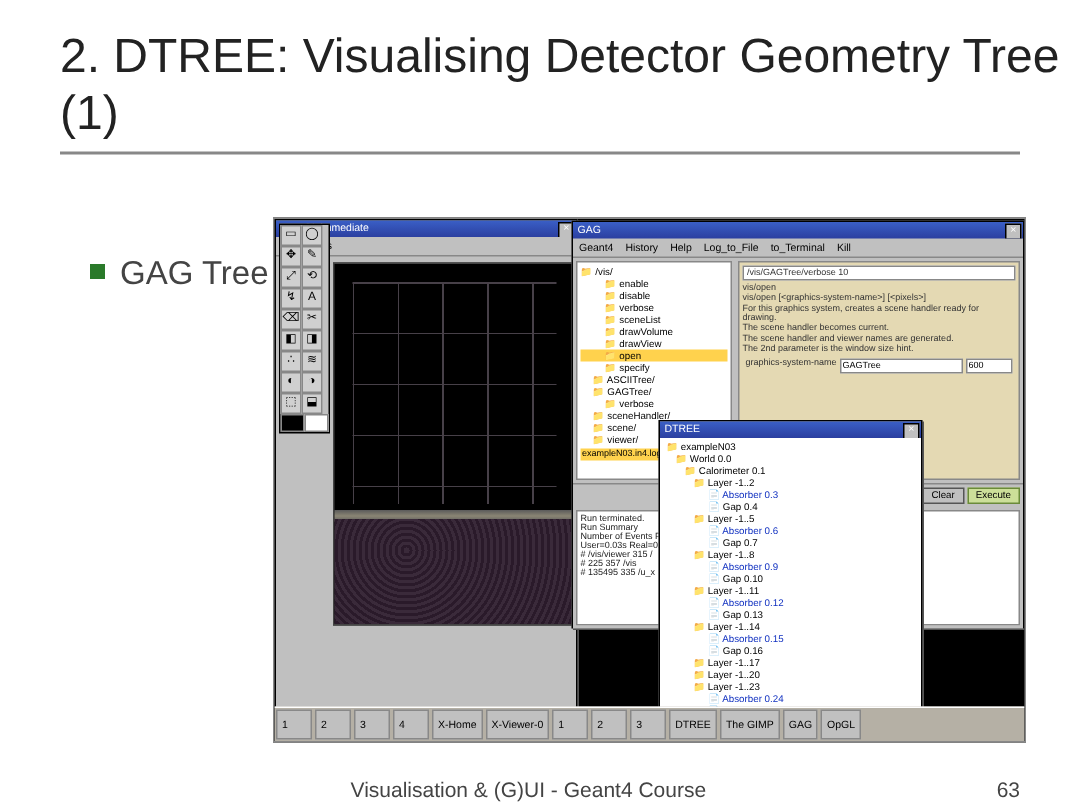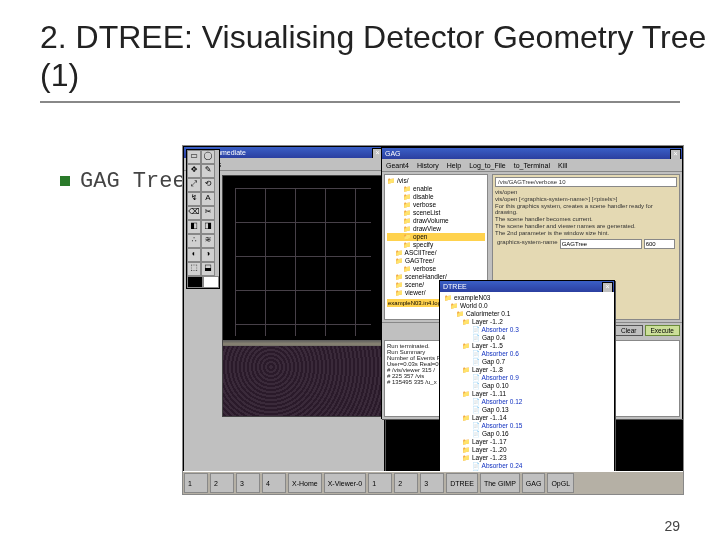--- a/index.html
+++ b/index.html
@@ -31,21 +31,21 @@
     align-items: flex-start;
     gap: 10px;
     color: #444;
     font-size: 22px;
   }
   .bullet .sq {
     width: 10px; height: 10px;
     background: #2a7a2a;
     margin-top: 8px;
   }
-  .bullet .txt { line-height: 1.25; font-family: Liberation Mono, monospace; }
+  .bullet .txt { line-height: 1.25; }
   .embed {
     position: absolute;
     left: 182px;
     top: 145px;
     width: 500px;
     height: 348px;
     border: 1px solid #888;
     background: #000;
     font-family: Helvetica, Arial, sans-serif;
     overflow: hidden;
@@ -350,14 +350,15 @@
       <div class="btn ic">3</div>
       <div class="btn">DTREE</div>
       <div class="btn">The GIMP</div>
       <div class="btn">GAG</div>
       <div class="btn">OpGL</div>
     </div>
 </div>
 
 <div class="footer">
   <span></span>
-  <span>29</span>
+  <span>Visualisation &amp; (G)UI - Geant4 Course</span>
+  <span>63</span>
 </div>
 
 </body></html>

